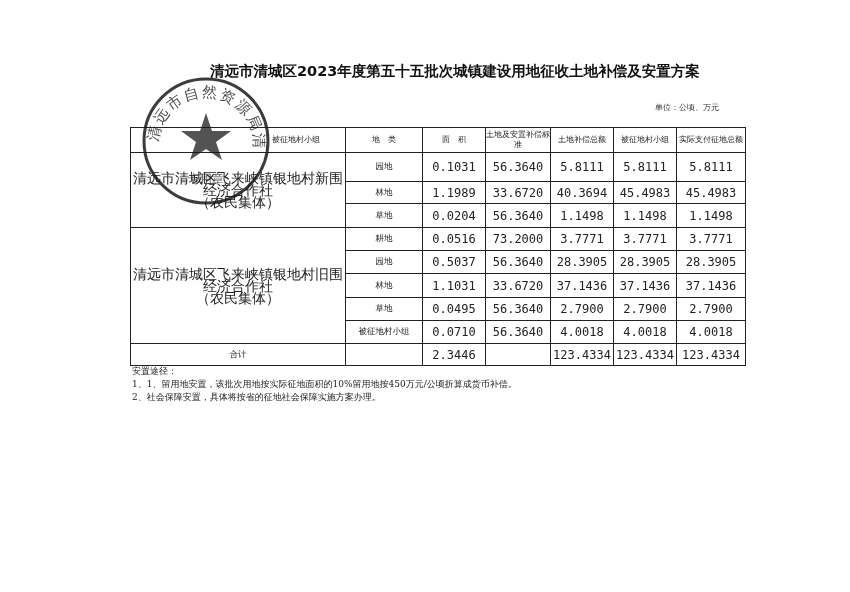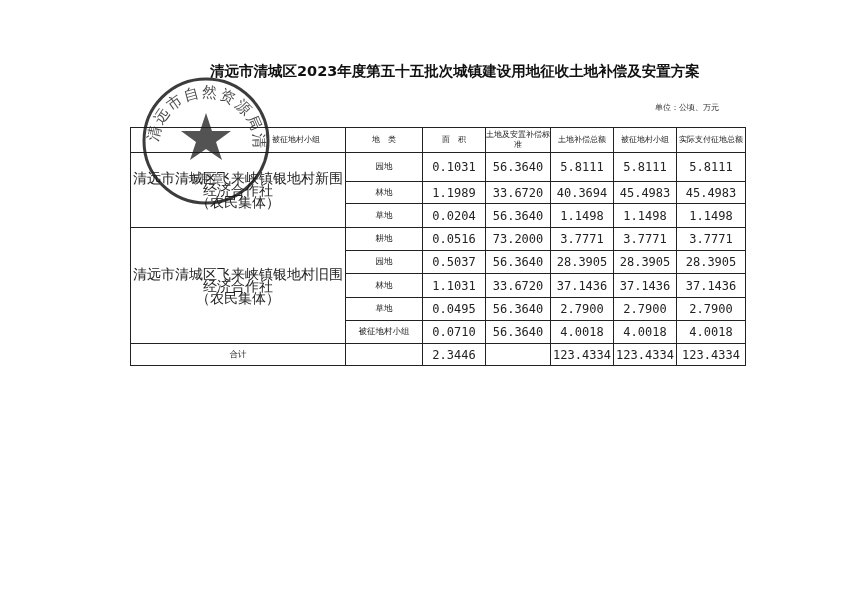--- a/index.html
+++ b/index.html
@@ -147,20 +147,23 @@
         <td class="num">2.3446</td>
         <td class="num"></td>
         <td class="num">123.4334</td>
         <td class="num">123.4334</td>
         <td class="num">123.4334</td>
       </tr>
     </tbody>
   </table>
 
   <div class="notes">
+    <div>安置途径：</div>
+    <div>1、1、留用地安置，该批次用地按实际征地面积的10%留用地按450万元/公顷折算成货币补偿。</div>
+    <div>2、社会保障安置，具体将按省的征地社会保障实施方案办理。</div>
   </div>
 
   <svg class="stamp" viewBox="0 0 132 132">
     <defs>
       <path id="arcTop" d="M 18 70 A 48 48 0 1 1 114 70"></path>
     </defs>
     <circle cx="66" cy="66" r="62" fill="none" stroke="#1a1a1a" stroke-width="3" opacity="0.85"></circle>
     <text font-family="DejaVu Serif, serif" font-size="15" fill="#1a1a1a" opacity="0.8" letter-spacing="2">
       <textPath href="#arcTop" startOffset="2%">清远市自然资源局清城分局</textPath>
     </text>

